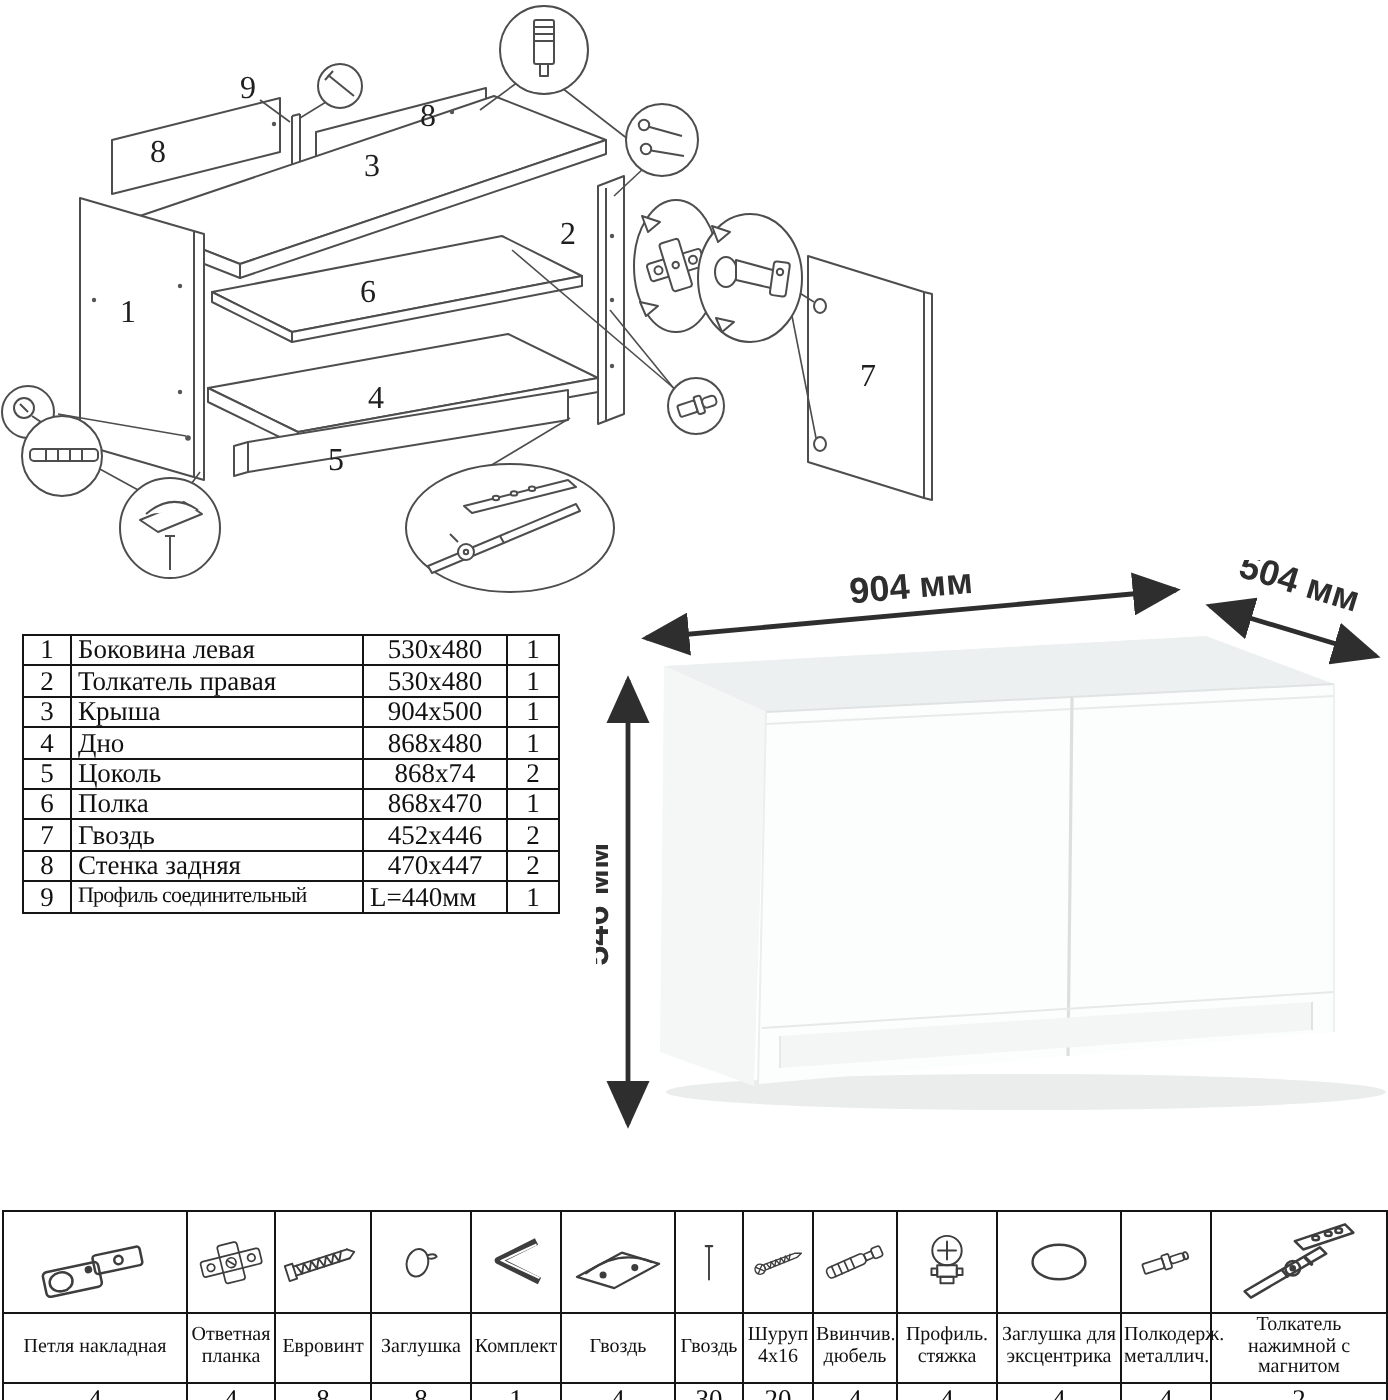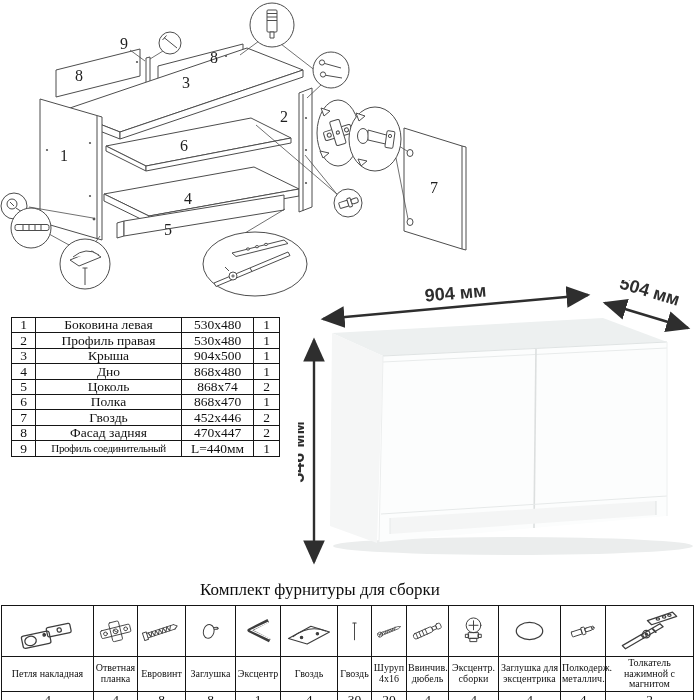--- a/index.html
+++ b/index.html
@@ -8,21 +8,21 @@
   svg{display:block;}
   .lineart polygon,.lineart rect,.lineart ellipse,.lineart circle,.lineart path{
         fill:#fff;stroke:#4d4d4d;stroke-width:1;stroke-linejoin:round;}
   .lineart line{stroke:#4d4d4d;stroke-width:1;}
   .leader{stroke:#4d4d4d;stroke-width:.8;fill:none;}
   .blk{fill:#3d3d3d;stroke:none;}
   .numlabel{font-family:"Liberation Serif",serif;font-size:16px;fill:#1f1f1f;}
   
   .parts-table{position:absolute;left:11px;top:317px;border-collapse:collapse;background:#fff;}
   .parts-table td{border:1.4px solid #151515;font-size:13.5px;line-height:1;height:14.4px;
-        padding:0 3px;white-space:nowrap;text-align:center;}
+        padding:0 3px;white-space:nowrap;}
   .parts-table td.c{text-align:center;}
   .parts-table td.small{font-size:11px;letter-spacing:-.4px;font-family:Liberation Serif, serif;}
   
   .hw-title{position:absolute;top:580px;left:0;width:640px;text-align:center;
         font-size:17px;color:#0d0d0d;}
   .hw-table{position:absolute;left:1px;top:605px;width:692px;border-collapse:collapse;
         table-layout:fixed;background:#fff;}
   .hw-table td{border:1.2px solid #151515;text-align:center;vertical-align:middle;padding:0;}
   .hw-icons td{height:50px;}
   .hw-labels td{font-size:10px;line-height:1.05;height:24px;padding:1px 1px;}
@@ -218,21 +218,21 @@
       </colgroup>
     <tbody>
       <tr>
         <td class="c">1</td>
         <td>Боковина левая</td>
         <td class="c">530x480</td>
         <td class="c">1</td>
       </tr>
       <tr>
         <td class="c">2</td>
-        <td>Профиль правая</td>
+        <td>Толкатель правая</td>
         <td class="c">530x480</td>
         <td class="c">1</td>
       </tr>
       <tr>
         <td class="c">3</td>
         <td>Крыша</td>
         <td class="c">904x500</td>
         <td class="c">1</td>
       </tr>
       <tr>
@@ -254,21 +254,21 @@
         <td class="c">1</td>
       </tr>
       <tr>
         <td class="c">7</td>
         <td>Гвоздь</td>
         <td class="c">452x446</td>
         <td class="c">2</td>
       </tr>
       <tr>
         <td class="c">8</td>
-        <td>Фасад задняя</td>
+        <td>Стенка задняя</td>
         <td class="c">470x447</td>
         <td class="c">2</td>
       </tr>
       <tr>
         <td class="c">9</td>
         <td class="small">Профиль соединительный</td>
         <td>L=440мм</td>
         <td class="c">1</td>
       </tr>
     </tbody>
@@ -301,21 +301,20 @@
     <g>
       <line class="dimline" x1="25" y1="39" x2="290" y2="15" marker-start="url(#ah)" marker-end="url(#ah)"></line>
       <line class="dimline" x1="307" y1="23" x2="390" y2="48" marker-start="url(#ah)" marker-end="url(#ah)"></line>
       <line class="dimline" x1="16" y1="60" x2="16" y2="282" marker-start="url(#ah)" marker-end="url(#ah)"></line>
     </g>
     <text class="dim-text" x="158" y="19" text-anchor="middle" transform="rotate(-5 158 19)">904 мм</text>
     <text class="dim-text" x="350" y="17" text-anchor="middle" transform="rotate(17 350 17)">504 мм</text>
     <text class="dim-text" x="6" y="172" text-anchor="middle" transform="rotate(-90 6 172)">546 мм</text>
   </svg>
 
-  <div class="hw-title">Комплект фурнитуры для сборки</div>
 
   <table class="hw-table">
     <colgroup>
       <col style="width:92px">
         <col style="width:44px">
         <col style="width:48px">
         <col style="width:50px">
       <col style="width:45px">
         <col style="width:57px">
         <col style="width:34px">
@@ -462,26 +461,26 @@
                 <circle cx="27" cy="25" r="1" fill="#3d3d3d"></circle>
               </g>
             </svg>
           </td>
       </tr>
       <tr class="hw-labels">
         <td>Петля накладная</td>
         <td>Ответная планка</td>
         <td>Евровинт</td>
         <td>Заглушка</td>
-        <td>Эксцентр</td>
+        <td>Комплект</td>
         <td>Гвоздь</td>
         <td>Гвоздь</td>
         <td>Шуруп 4x16</td>
         <td>Ввинчив. дюбель</td>
-        <td>Эксцентр. сборки</td>
+        <td>Профиль. стяжка</td>
         <td>Заглушка для эксцентрика</td>
         <td style="font-size:10px">Полкодерж. металлич.</td>
         <td>Толкатель нажимной с магнитом</td>
       </tr>
       <tr class="hw-qty">
         <td>4</td>
         <td>4</td>
         <td>8</td>
         <td>8</td>
         <td>1</td>

